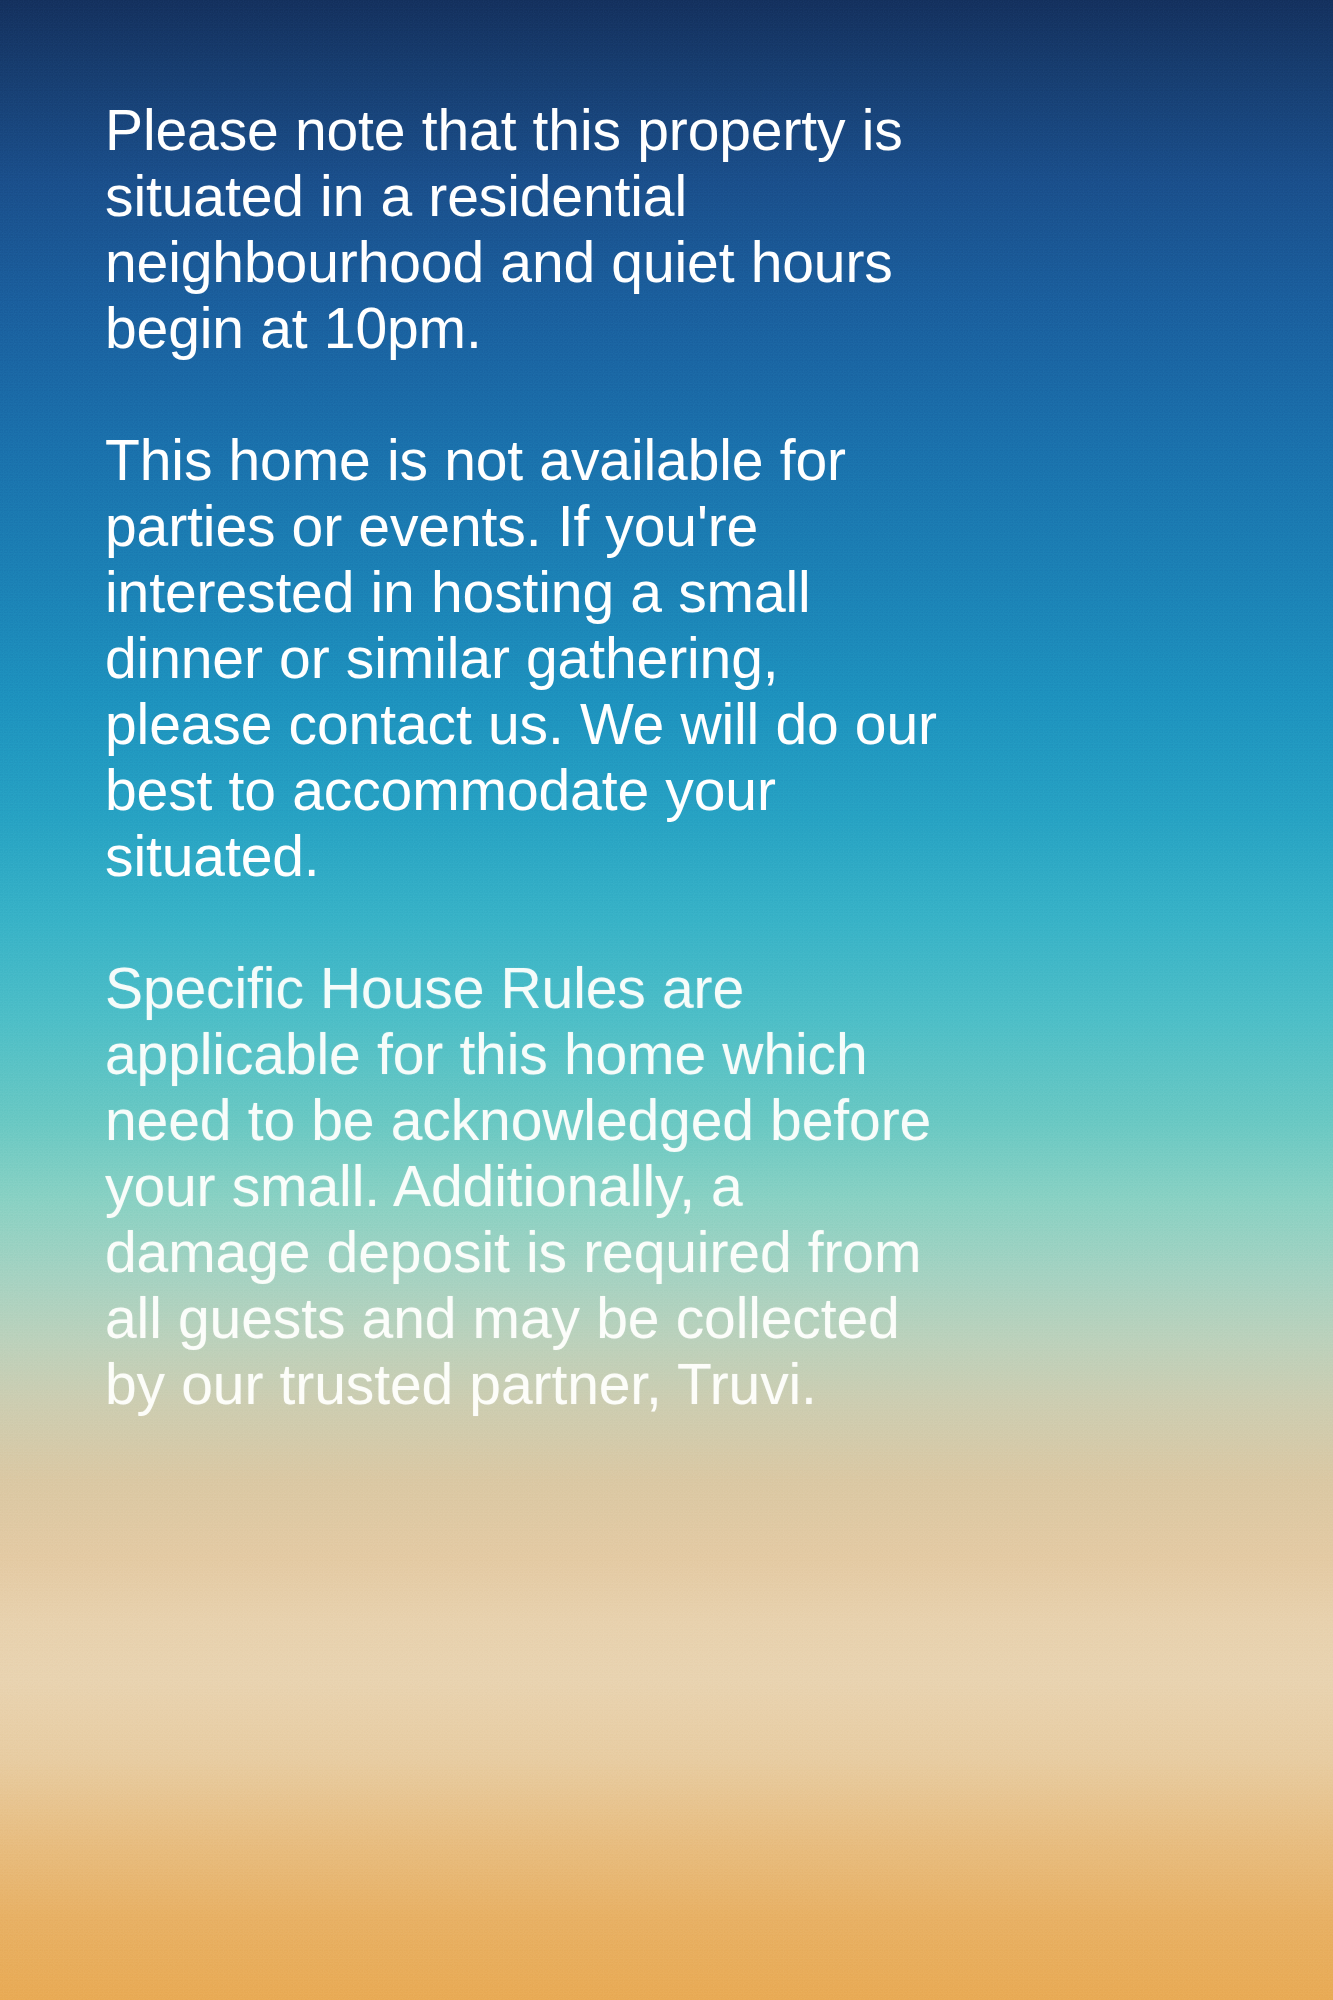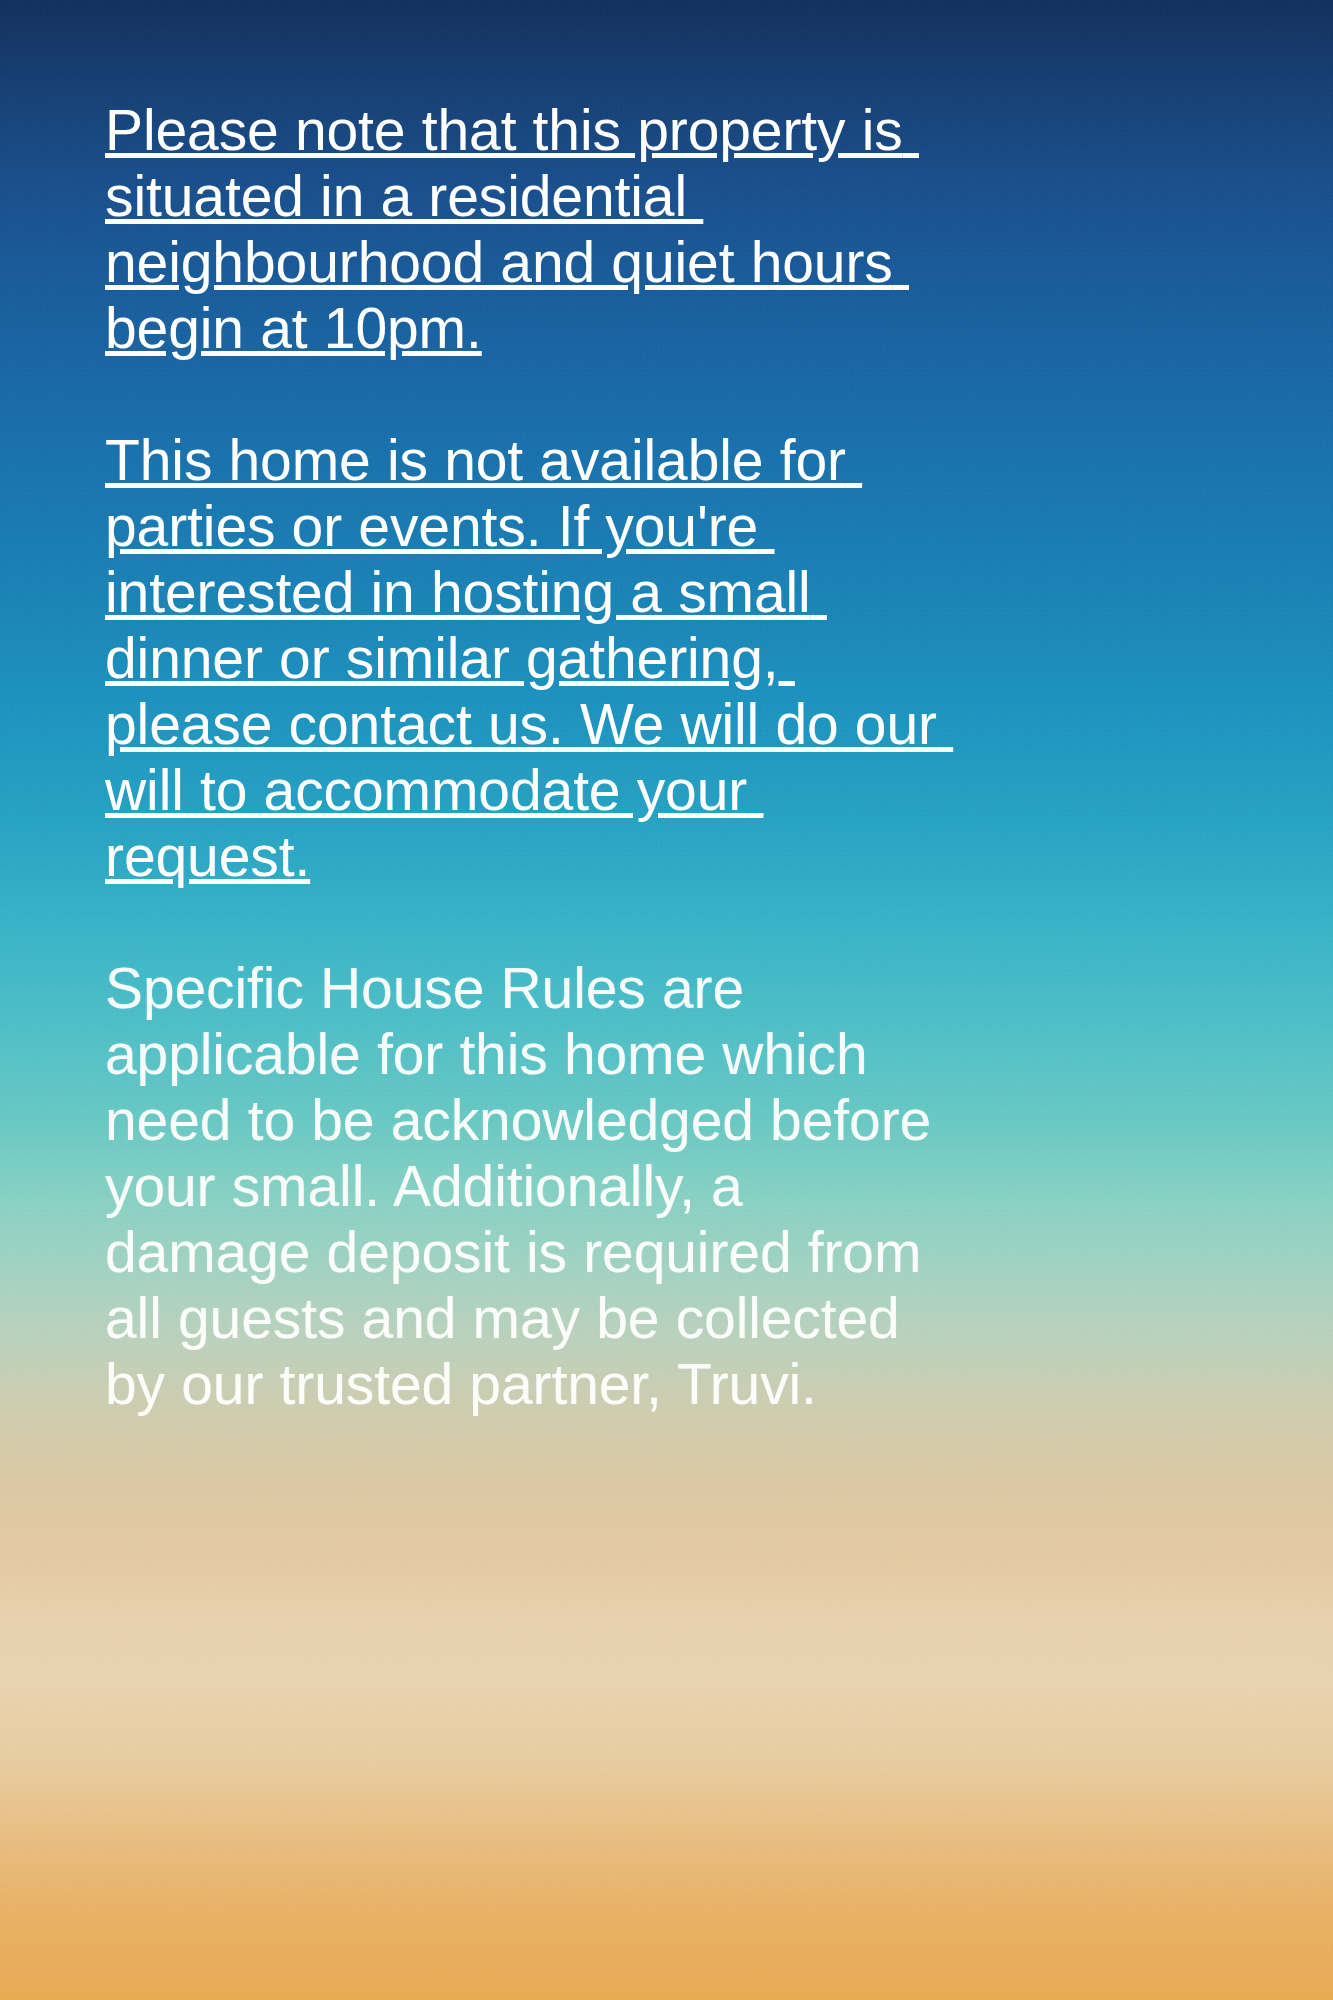--- a/index.html
+++ b/index.html
@@ -91,40 +91,39 @@
   .paragraph {
     margin: 0 0 66px 0;
     white-space: pre-wrap;
   }
   .paragraph:last-child { margin-bottom: 0; }
 
   
   .paragraph.tone-bright {
     color: #ffffff;
     text-shadow: 0 0 1px rgba(255,255,255,0.12);
-    text-decoration: underline;
   }
   
   .paragraph.tone-washed {
     color: rgba(255, 255, 253, 0.93);
     text-shadow: 0 0 1.5px rgba(255,255,255,0.28);
   }
 </style>
 </head>
 <body>
 
 <div id="screenshot">
 
   <div class="bg-gradient"></div>
   <div class="bg-noise"></div>
   <div class="bg-noise-2"></div>
 
   <div class="text-block">
 
     <p class="paragraph tone-bright">Please note that this property is situated in a residential neighbourhood and quiet hours begin at 10pm.</p>
 
-    <p class="paragraph tone-bright">This home is not available for parties or events. If you're interested in hosting a small dinner or similar gathering, please contact us. We will do our will to accommodate your request.</p>
+    <p class="paragraph tone-bright">This home is not available for parties or events. If you're interested in hosting a small dinner or similar gathering, please contact us. We will do our best to accommodate your situated.</p>
 
     <p class="paragraph tone-washed">Specific House Rules are applicable for this home which need to be acknowledged before your small. Additionally, a damage deposit is required from all guests and may be collected by our trusted partner, Truvi.</p>
 
   </div>
 
 </div>
 
 </body></html>

